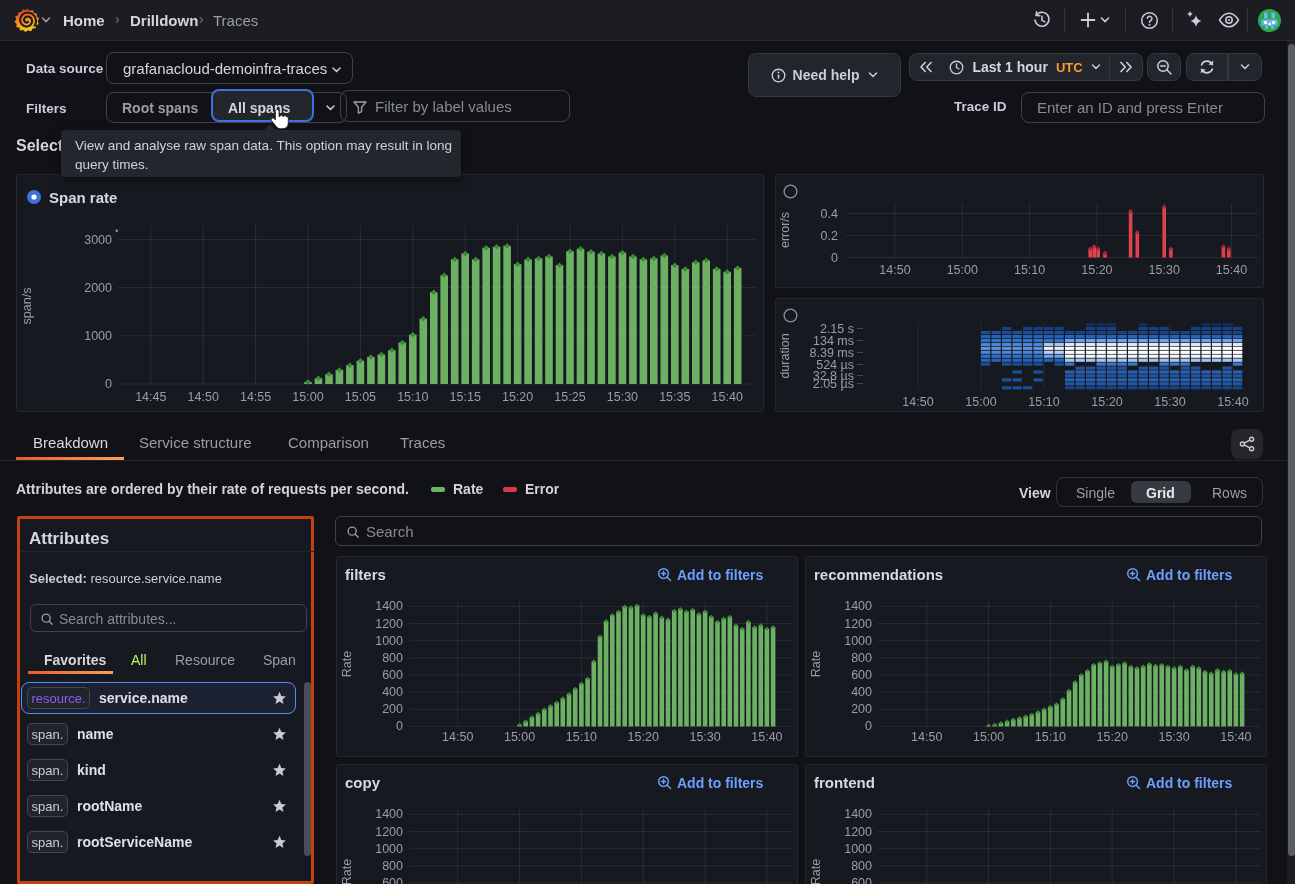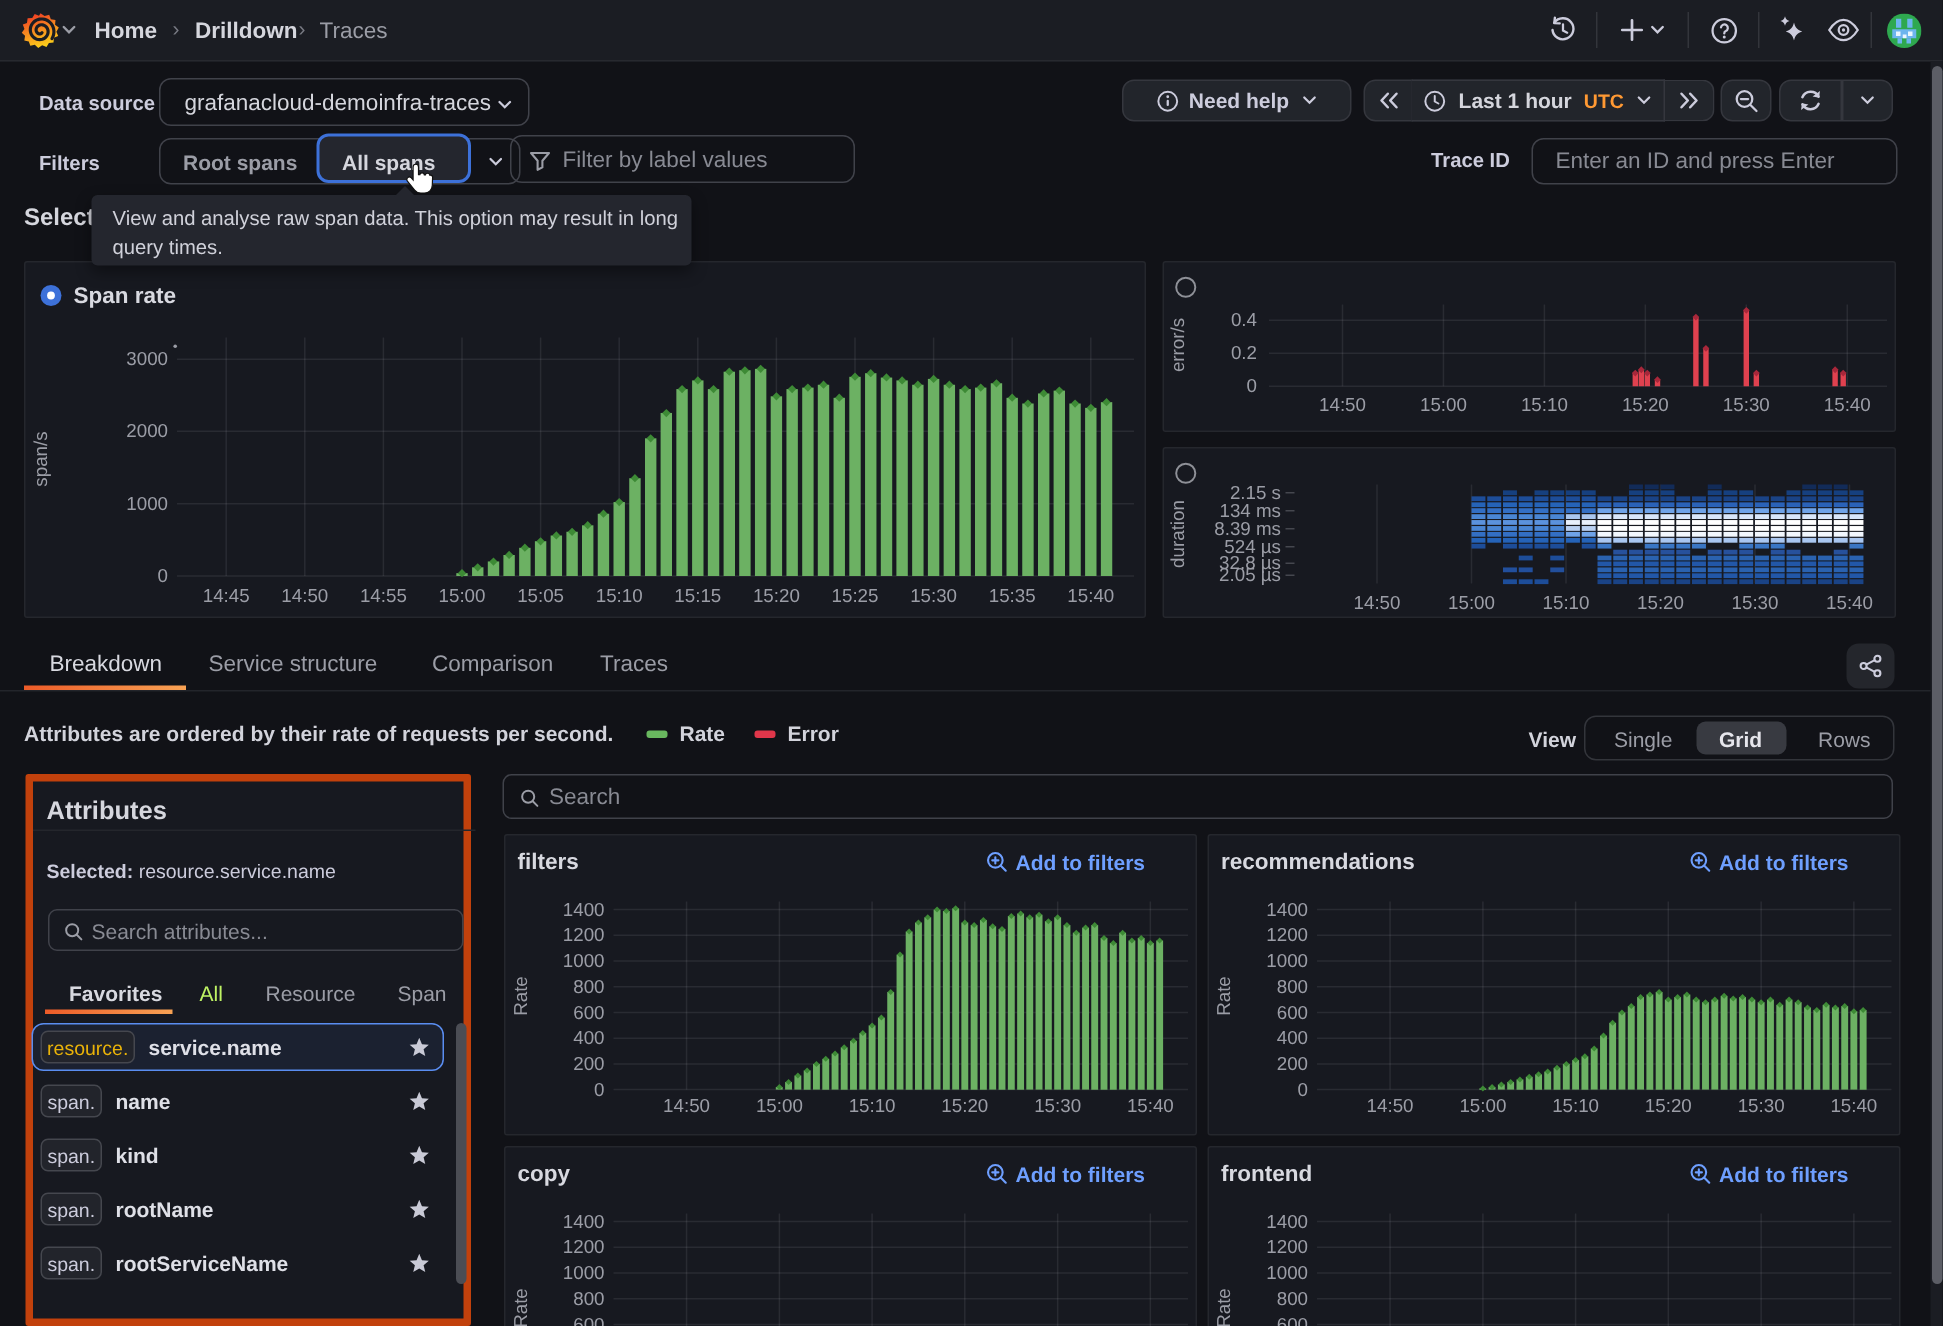--- a/index.html
+++ b/index.html
@@ -84,21 +84,21 @@
  </svg>
 </div>
 
 <div class="abs lbl" style="left:26px;top:61px;">Data source</div>
 <div class="inp" style="left:106px;top:52px;width:247px;height:32px;">
   <div class="abs" style="left:16px;top:7px;font-size:15px;color:#d5d6dd;">grafanacloud-demoinfra-traces</div>
   <svg class="abs" style="right:10px;top:13px" width="11" height="8" viewBox="0 0 10 8">
       <path d="M1.5 2 5 5.5 8.5 2" stroke="#ccccdc" stroke-width="1.5" fill="none" stroke-linecap="round"></path>
     </svg>
 </div>
-<div class="btn" style="left:748px;top:53px;width:153px;height:28px;">
+<div class="btn" style="left:748px;top:53px;width:153px;height:44px;">
   <svg width="15" height="15" viewBox="0 0 16 16" style="margin-right:7px">
       <circle cx="8" cy="8" r="6.7" stroke="#ccccdc" stroke-width="1.4" fill="none"></circle>
       <rect x="7.2" y="7" width="1.6" height="4.4" rx="0.8" fill="#ccccdc"></rect>
       <circle cx="8" cy="4.8" r="1" fill="#ccccdc"></circle>
     </svg>
   <span style="font-size:14px;font-weight:bold;">Need help</span>
   <svg width="10" height="8" viewBox="0 0 10 8" style="margin-left:9px">
       <path d="M1.5 2 5 5.5 8.5 2" stroke="#ccccdc" stroke-width="1.5" fill="none" stroke-linecap="round"></path>
     </svg>
 </div>
@@ -740,40 +740,40 @@
 <div class="abs" style="left:503px;top:487px;width:14px;height:4.5px;border-radius:2px;background:#e0364a;"></div>
 <div class="abs" style="left:525px;top:481px;font-size:14px;font-weight:bold;color:#d2d3db;">Error</div>
 <div class="abs" style="left:1019px;top:485px;font-size:14px;font-weight:bold;color:#d2d3db;">View</div>
 <div class="abs" style="left:1056px;top:477px;width:207px;height:30px;border:1px solid #33353b;border-radius:8px;background:#111217;">
   <div class="abs" style="left:19px;top:7px;font-size:14px;color:#9b9da6;">Single</div>
   <div class="abs" style="left:74px;top:3px;width:60px;height:22px;background:#383a41;border-radius:6px;"></div>
   <div class="abs" style="left:89px;top:7px;font-size:14px;font-weight:bold;color:#e6e6ec;">Grid</div>
   <div class="abs" style="left:155px;top:7px;font-size:14px;color:#9b9da6;">Rows</div>
 </div>
 
-<div class="abs" style="left:17px;top:516px;width:297px;height:368px;background:#171920;border:5px solid #c2410c;border-radius:2px;">
+<div class="abs" style="left:17px;top:516px;width:297px;height:368px;background:#171920;border:3px solid #c2410c;border-radius:2px;">
  <div class="abs" style="left:9px;top:10px;font-size:17px;font-weight:bold;color:#d6d7de;">Attributes</div>
  <div class="abs" style="left:0px;top:32px;width:295px;height:1px;background:#24262c;"></div>
  <div class="abs" style="left:9px;top:52px;font-size:13px;color:#ccccdc;"><b>Selected:</b> resource.service.name</div>
  <div class="abs" style="left:10px;top:85px;width:277px;height:28px;border:1px solid #40424a;border-radius:6px;">
    <svg class="abs" style="left:9px;top:7px" width="14" height="14" viewBox="0 0 16 16">
         <circle cx="7" cy="7" r="4.6" stroke="#9b9da6" stroke-width="1.5" fill="none"></circle>
         <path d="M10.5 10.5 14 14" stroke="#9b9da6" stroke-width="1.5" stroke-linecap="round"></path>
       </svg>
    <div class="abs" style="left:28px;top:6px;font-size:14px;color:#888a93;">Search attributes...</div>
  </div>
  <div class="abs" style="left:24px;top:133px;font-size:14px;font-weight:bold;color:#d8d9e0;">Favorites</div>
  <div class="abs" style="left:111px;top:133px;font-size:14px;color:#bef264;">All</div>
  <div class="abs" style="left:155px;top:133px;font-size:14px;color:#9b9da6;">Resource</div>
  <div class="abs" style="left:243px;top:133px;font-size:14px;color:#9b9da6;">Span</div>
  <div class="abs" style="left:8px;top:152px;width:85px;height:3px;background:linear-gradient(90deg,#ed5b28,#f8a254);"></div>
 </div>
 
 <div class="abs" style="left:21px;top:682px;width:275px;height:32px;background:#1b2130;border:1.5px solid #5a8df0;border-radius:8px;"></div>
-<div class="abs" style="left:27px;top:687px;width:63px;height:22px;background:#22242b;border:1px solid #45474e;border-radius:5px;text-align:center;line-height:21px;font-size:13px;color:#eab308;">resource.</div>
+<div class="abs" style="left:27px;top:687px;width:63px;height:22px;background:#22242b;border:1px solid #45474e;border-radius:5px;text-align:center;line-height:21px;font-size:13px;color:#8b5cf6;">resource.</div>
 <div class="abs" style="left:99px;top:690px;font-size:14px;font-weight:bold;color:#dfe0e7;">service.name</div>
 <svg class="abs" style="left:272px;top:691px" width="15" height="15" viewBox="0 0 15 15">
     <path d="M7.5 0.8 9.3 5.1 13.9 5.5 10.4 8.5 11.5 13 7.5 10.6 3.5 13 4.6 8.5 1.1 5.5 5.7 5.1Z" fill="#c9cad6"></path>
   </svg>
 <div class="abs" style="left:27px;top:723px;width:41px;height:22px;background:#22242b;border:1px solid #45474e;border-radius:5px;text-align:center;line-height:21px;font-size:13px;color:#ccccdc;">span.</div>
 <div class="abs" style="left:77px;top:726px;font-size:14px;font-weight:bold;color:#dfe0e7;">name</div>
 <svg class="abs" style="left:272px;top:727px" width="15" height="15" viewBox="0 0 15 15">
     <path d="M7.5 0.8 9.3 5.1 13.9 5.5 10.4 8.5 11.5 13 7.5 10.6 3.5 13 4.6 8.5 1.1 5.5 5.7 5.1Z" fill="#c9cad6"></path>
   </svg>
 <div class="abs" style="left:27px;top:759px;width:41px;height:22px;background:#22242b;border:1px solid #45474e;border-radius:5px;text-align:center;line-height:21px;font-size:13px;color:#ccccdc;">span.</div>

